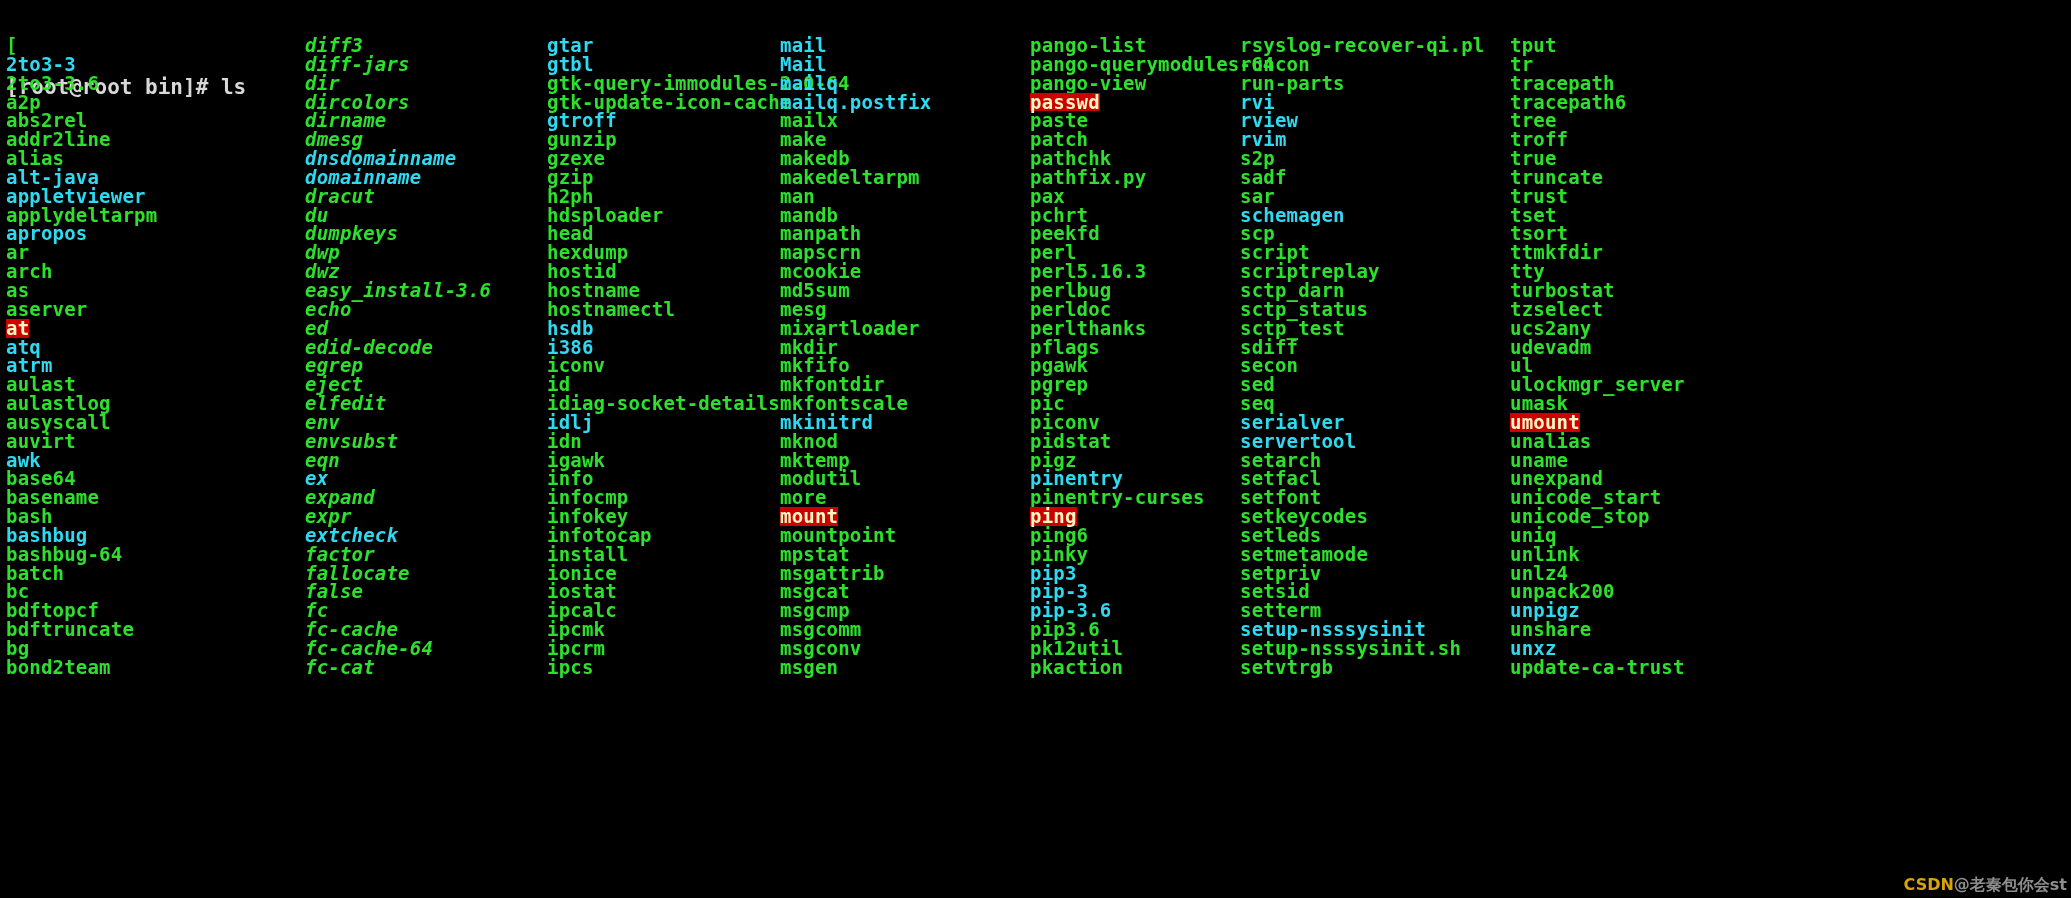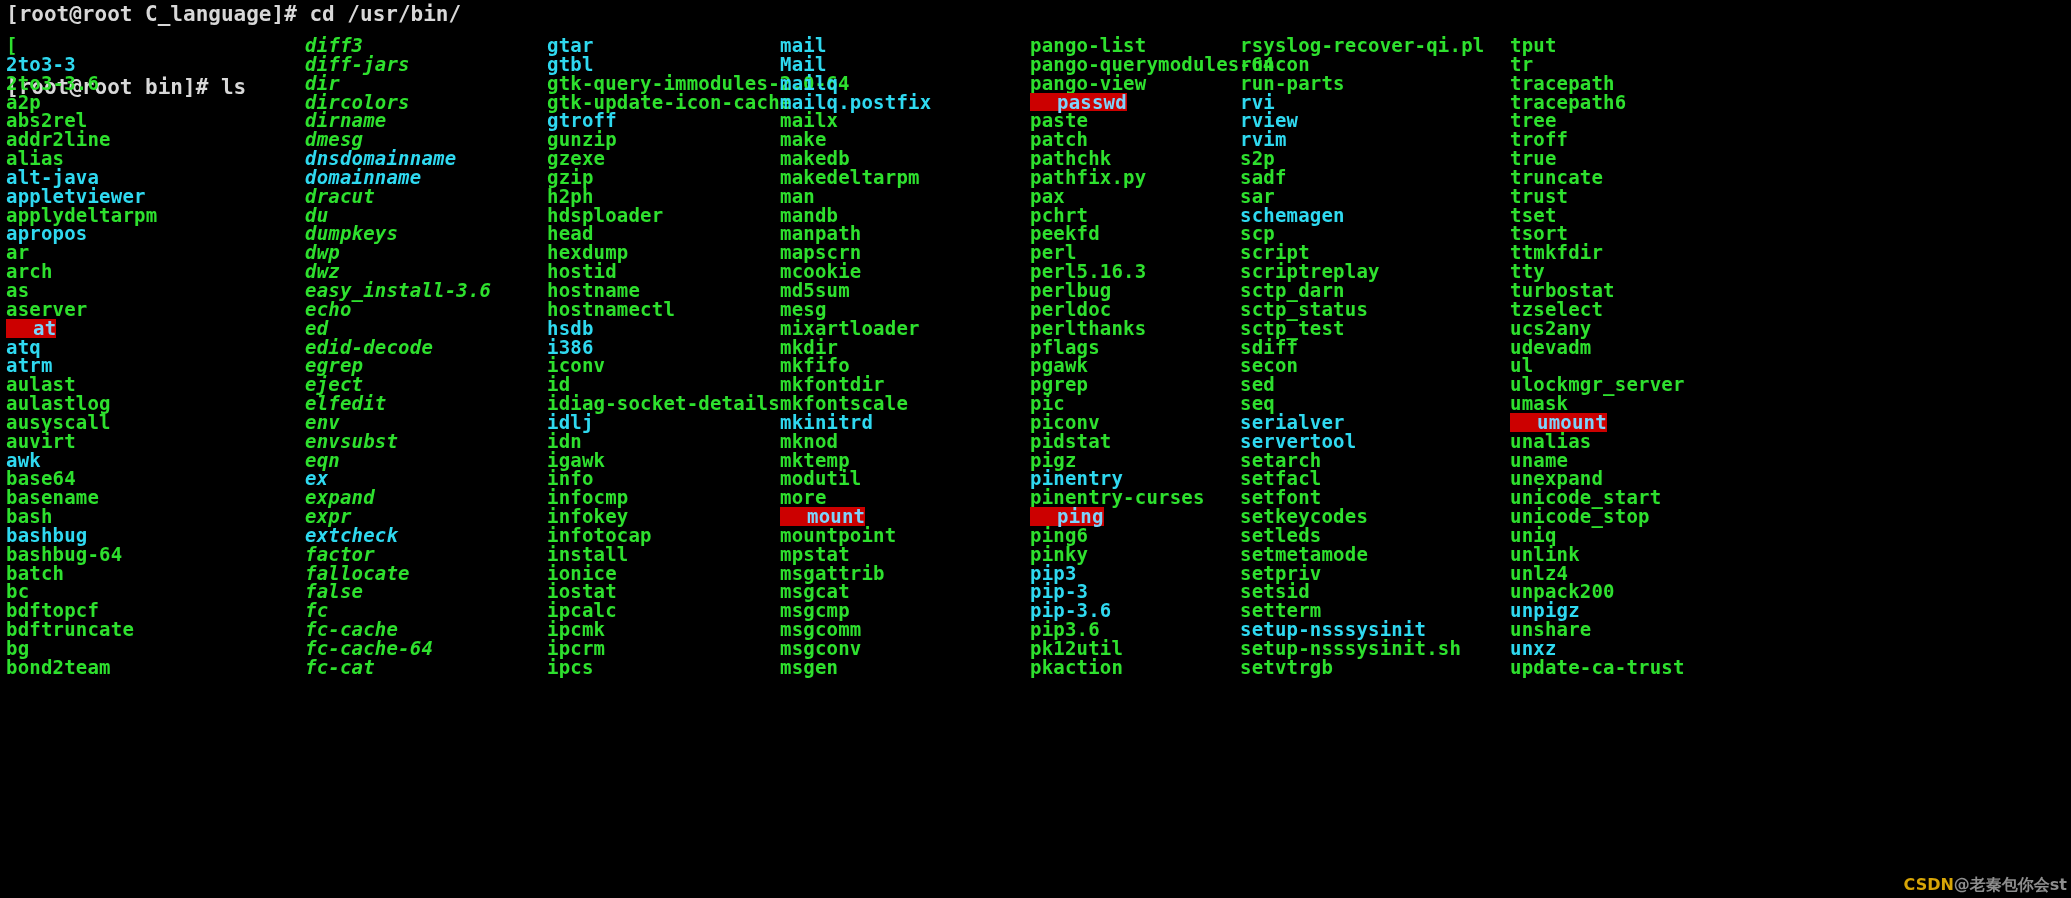--- a/index.html
+++ b/index.html
@@ -56,23 +56,22 @@
     height: 18.85px;
     font-weight: bold;
     color: #2ee02e;
     white-space: pre;
     letter-spacing: 0.2px;
     display: block;
     width: fit-content;
   }
   .entry.link { color: #2fd9f0; }
   .entry.setuid {
-    color: #7dd3fc;
+    color: #fef9c3;
     background: #cc0000;
-    padding-left: 27px;
   }
 
   
   #col-1 { width: 305px; padding-left: 6px; box-sizing: border-box; }
   #col-2 { width: 242px; box-sizing: border-box; font-style: italic; }
   #col-3 { width: 233px; box-sizing: border-box; justify-content: flex-end; }
   #col-4 { width: 250px; box-sizing: border-box; }
   #col-5 { width: 210px; box-sizing: border-box; justify-content: center; }
   #col-6 { width: 270px; box-sizing: border-box; justify-content: space-between; }
   #col-7 { width: 260px; box-sizing: border-box; }
@@ -88,21 +87,20 @@
     font-family: "DejaVu Sans", "Liberation Sans", sans-serif;
     opacity: 0.92;
   }
   #watermark .wm-red { color: #eab308; }
 </style>
 </head>
 <body>
 
 <div id="terminal">
 
-  <div class="prompt-line" id="prompt-1">[root@root C_language]# cd /usr/bin/</div>
 
   <div class="prompt-line" id="prompt-2">[root@root bin]# ls</div>
 
   <div id="columns">
     <div class="col" id="col-1"><span class="entry exec">[</span><span class="entry link">2to3-3</span><span class="entry exec">2to3-3.6</span><span class="entry exec">a2p</span><span class="entry exec">abs2rel</span><span class="entry exec">addr2line</span><span class="entry exec">alias</span><span class="entry link">alt-java</span><span class="entry link">appletviewer</span><span class="entry exec">applydeltarpm</span><span class="entry link">apropos</span><span class="entry exec">ar</span><span class="entry exec">arch</span><span class="entry exec">as</span><span class="entry exec">aserver</span><span class="entry setuid">at</span><span class="entry link">atq</span><span class="entry link">atrm</span><span class="entry exec">aulast</span><span class="entry exec">aulastlog</span><span class="entry exec">ausyscall</span><span class="entry exec">auvirt</span><span class="entry link">awk</span><span class="entry exec">base64</span><span class="entry exec">basename</span><span class="entry exec">bash</span><span class="entry link">bashbug</span><span class="entry exec">bashbug-64</span><span class="entry exec">batch</span><span class="entry exec">bc</span><span class="entry exec">bdftopcf</span><span class="entry exec">bdftruncate</span><span class="entry exec">bg</span><span class="entry exec">bond2team</span></div>
     <div class="col" id="col-2"><span class="entry exec">diff3</span><span class="entry exec">diff-jars</span><span class="entry exec">dir</span><span class="entry exec">dircolors</span><span class="entry exec">dirname</span><span class="entry exec">dmesg</span><span class="entry link">dnsdomainname</span><span class="entry link">domainname</span><span class="entry exec">dracut</span><span class="entry exec">du</span><span class="entry exec">dumpkeys</span><span class="entry exec">dwp</span><span class="entry exec">dwz</span><span class="entry exec">easy_install-3.6</span><span class="entry exec">echo</span><span class="entry exec">ed</span><span class="entry exec">edid-decode</span><span class="entry exec">egrep</span><span class="entry exec">eject</span><span class="entry exec">elfedit</span><span class="entry exec">env</span><span class="entry exec">envsubst</span><span class="entry exec">eqn</span><span class="entry link">ex</span><span class="entry exec">expand</span><span class="entry exec">expr</span><span class="entry link">extcheck</span><span class="entry exec">factor</span><span class="entry exec">fallocate</span><span class="entry exec">false</span><span class="entry exec">fc</span><span class="entry exec">fc-cache</span><span class="entry exec">fc-cache-64</span><span class="entry exec">fc-cat</span></div>
     <div class="col" id="col-3"><span class="entry link">gtar</span><span class="entry link">gtbl</span><span class="entry exec">gtk-query-immodules-2.0-64</span><span class="entry exec">gtk-update-icon-cache</span><span class="entry link">gtroff</span><span class="entry exec">gunzip</span><span class="entry exec">gzexe</span><span class="entry exec">gzip</span><span class="entry exec">h2ph</span><span class="entry exec">hdsploader</span><span class="entry exec">head</span><span class="entry exec">hexdump</span><span class="entry exec">hostid</span><span class="entry exec">hostname</span><span class="entry exec">hostnamectl</span><span class="entry link">hsdb</span><span class="entry link">i386</span><span class="entry exec">iconv</span><span class="entry exec">id</span><span class="entry exec">idiag-socket-details</span><span class="entry link">idlj</span><span class="entry exec">idn</span><span class="entry exec">igawk</span><span class="entry exec">info</span><span class="entry exec">infocmp</span><span class="entry exec">infokey</span><span class="entry exec">infotocap</span><span class="entry exec">install</span><span class="entry exec">ionice</span><span class="entry exec">iostat</span><span class="entry exec">ipcalc</span><span class="entry exec">ipcmk</span><span class="entry exec">ipcrm</span><span class="entry exec">ipcs</span></div>
     <div class="col" id="col-4"><span class="entry link">mail</span><span class="entry link">Mail</span><span class="entry link">mailq</span><span class="entry link">mailq.postfix</span><span class="entry exec">mailx</span><span class="entry exec">make</span><span class="entry exec">makedb</span><span class="entry exec">makedeltarpm</span><span class="entry exec">man</span><span class="entry exec">mandb</span><span class="entry exec">manpath</span><span class="entry exec">mapscrn</span><span class="entry exec">mcookie</span><span class="entry exec">md5sum</span><span class="entry exec">mesg</span><span class="entry exec">mixartloader</span><span class="entry exec">mkdir</span><span class="entry exec">mkfifo</span><span class="entry exec">mkfontdir</span><span class="entry exec">mkfontscale</span><span class="entry link">mkinitrd</span><span class="entry exec">mknod</span><span class="entry exec">mktemp</span><span class="entry exec">modutil</span><span class="entry exec">more</span><span class="entry setuid">mount</span><span class="entry exec">mountpoint</span><span class="entry exec">mpstat</span><span class="entry exec">msgattrib</span><span class="entry exec">msgcat</span><span class="entry exec">msgcmp</span><span class="entry exec">msgcomm</span><span class="entry exec">msgconv</span><span class="entry exec">msgen</span></div>
     <div class="col" id="col-5"><span class="entry exec">pango-list</span><span class="entry exec">pango-querymodules-64</span><span class="entry exec">pango-view</span><span class="entry setuid">passwd</span><span class="entry exec">paste</span><span class="entry exec">patch</span><span class="entry exec">pathchk</span><span class="entry exec">pathfix.py</span><span class="entry exec">pax</span><span class="entry exec">pchrt</span><span class="entry exec">peekfd</span><span class="entry exec">perl</span><span class="entry exec">perl5.16.3</span><span class="entry exec">perlbug</span><span class="entry exec">perldoc</span><span class="entry exec">perlthanks</span><span class="entry exec">pflags</span><span class="entry exec">pgawk</span><span class="entry exec">pgrep</span><span class="entry exec">pic</span><span class="entry exec">piconv</span><span class="entry exec">pidstat</span><span class="entry exec">pigz</span><span class="entry link">pinentry</span><span class="entry exec">pinentry-curses</span><span class="entry setuid">ping</span><span class="entry exec">ping6</span><span class="entry exec">pinky</span><span class="entry link">pip3</span><span class="entry link">pip-3</span><span class="entry link">pip-3.6</span><span class="entry exec">pip3.6</span><span class="entry exec">pk12util</span><span class="entry exec">pkaction</span></div>
     <div class="col" id="col-6"><span class="entry exec">rsyslog-recover-qi.pl</span><span class="entry exec">runcon</span><span class="entry exec">run-parts</span><span class="entry link">rvi</span><span class="entry link">rview</span><span class="entry link">rvim</span><span class="entry exec">s2p</span><span class="entry exec">sadf</span><span class="entry exec">sar</span><span class="entry link">schemagen</span><span class="entry exec">scp</span><span class="entry exec">script</span><span class="entry exec">scriptreplay</span><span class="entry exec">sctp_darn</span><span class="entry exec">sctp_status</span><span class="entry exec">sctp_test</span><span class="entry exec">sdiff</span><span class="entry exec">secon</span><span class="entry exec">sed</span><span class="entry exec">seq</span><span class="entry link">serialver</span><span class="entry link">servertool</span><span class="entry exec">setarch</span><span class="entry exec">setfacl</span><span class="entry exec">setfont</span><span class="entry exec">setkeycodes</span><span class="entry exec">setleds</span><span class="entry exec">setmetamode</span><span class="entry exec">setpriv</span><span class="entry exec">setsid</span><span class="entry exec">setterm</span><span class="entry link">setup-nsssysinit</span><span class="entry exec">setup-nsssysinit.sh</span><span class="entry exec">setvtrgb</span></div>

